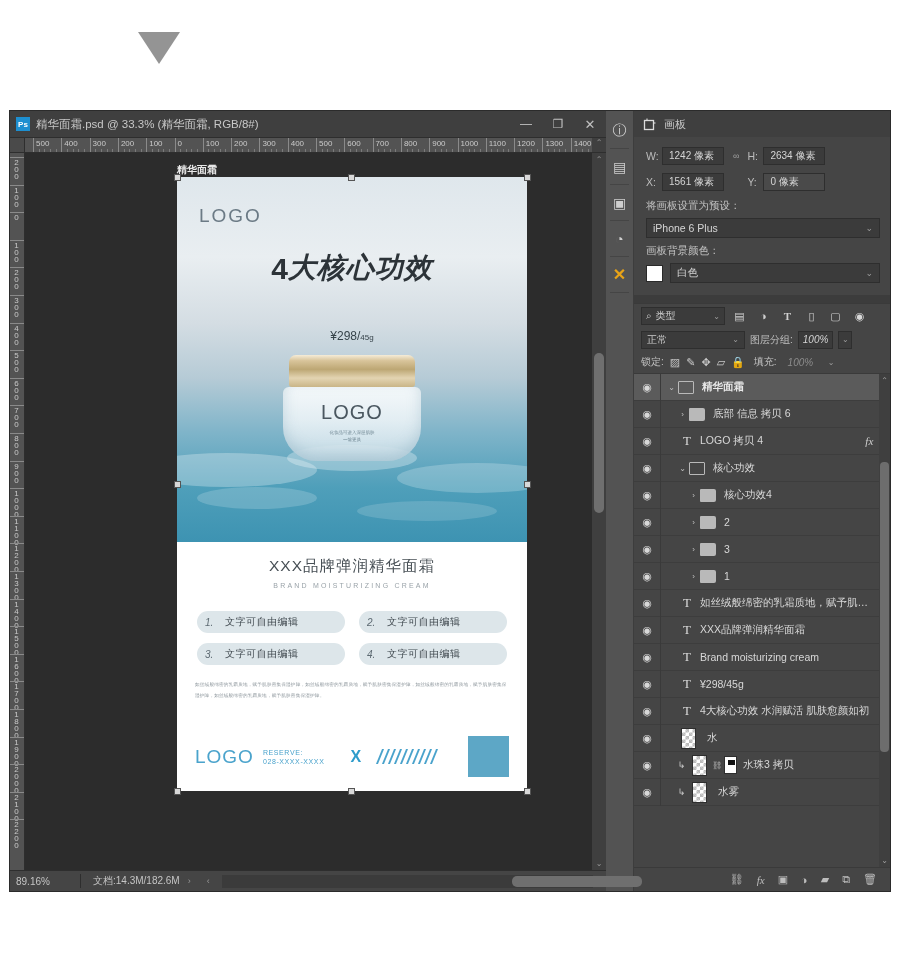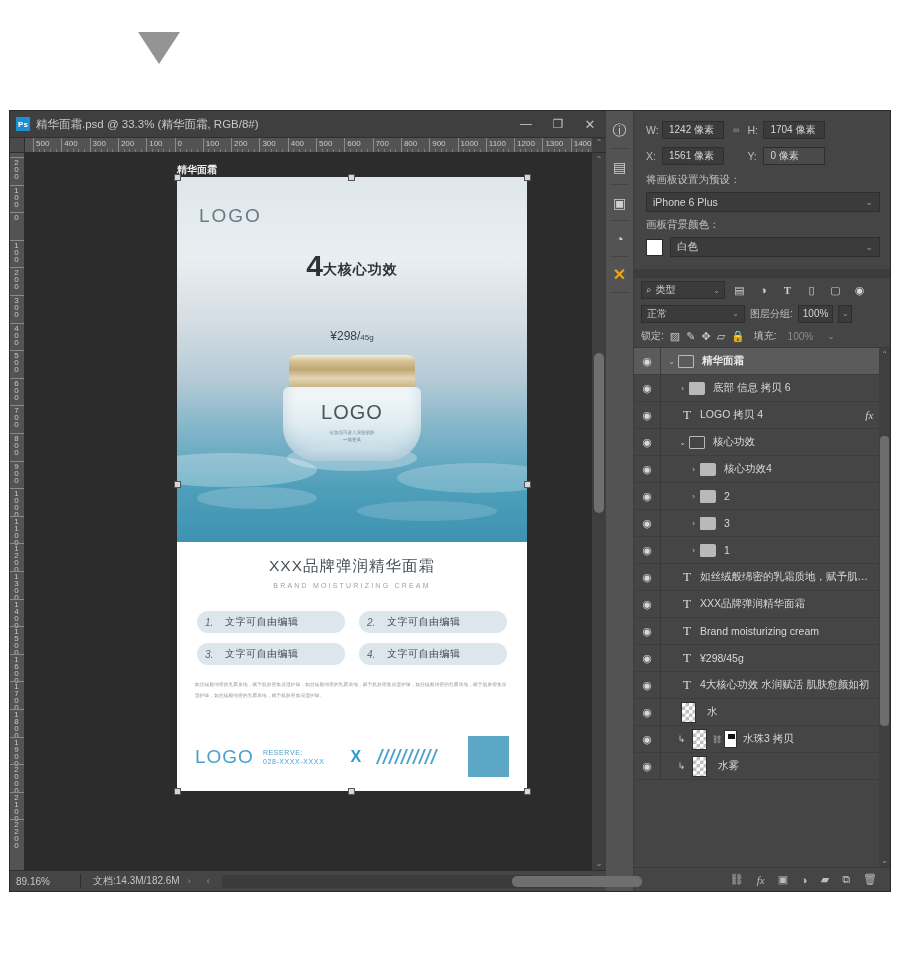--- a/index.html
+++ b/index.html
@@ -82,21 +82,21 @@
   .sel-handle { position: absolute; width: 7px; height: 7px; background: #d8d8d8; border: 1px solid #555; }
 
   
   .poster-hero {
     position: relative; height: 365px;
     background: linear-gradient(180deg,#dfe7ec 0%,#e9eef1 22%,#d4dde3 40%,#b6cbd6 55%,#7fb4c9 70%,#4f9fba 85%,#3d93b2 100%);
   }
   .poster-logo { position: absolute; left: 22px; top: 28px; font-size: 19px; color: #6b7a85; letter-spacing: 2px; }
   .hero-title { position: absolute; top: 72px; width: 100%; text-align: center; color: #2c3338; }
   .hero-title .big { font-size: 30px; font-weight: bold; vertical-align: -2px; }
-  .hero-title .ch { font-size: 14px; font-weight: bold; letter-spacing: 1px; }
+  .hero-title .ch { font-size: 28px; font-weight: bold; letter-spacing: 1px; font-style: italic; }
   .hero-sub { position: absolute; top: 110px; width: 100%; text-align: center; font-size: 13.5px; color: #2f3b42; letter-spacing: 1px; }
   .hero-price { position: absolute; top: 152px; width: 100%; text-align: center; font-size: 12px; color: #36434a; }
   .hero-price .unit { font-size: 8px; }
 
   
   .jar { position: absolute; left: 50%; top: 178px; transform: translateX(-50%); width: 138px; }
   .jar-lid {
     height: 32px; width: 126px; margin: 0 auto;
     background: linear-gradient(180deg,#f5ecd8 0%,#d8c49a 18%,#bda774 45%,#e3d4b2 72%,#c9b587 100%);
     border-radius: 7px 7px 3px 3px;
@@ -187,21 +187,21 @@
     background: #3b3b3b; border: 1px solid #2e2e2e; height: 18px; width: 84px;
     display: flex; align-items: center; padding: 0 4px; color: #ccc; font-size: 10px; gap: 4px;
   }
   .filter-sel .chev { margin-left: auto; color: #9e9e9e; font-size: 8px; }
   .fico { width: 19px; text-align: center; color: #cfcfcf; font-size: 11px; }
 
   .blend-row { height: 23px; display: flex; align-items: center; padding: 0 7px; gap: 5px; }
   .blend-sel { background: #3b3b3b; border: 1px solid #2e2e2e; height: 18px; width: 104px; display: flex; align-items: center; padding: 0 5px; color: #ccc; font-size: 10px; }
   .blend-sel .chev { margin-left: auto; color: #9e9e9e; font-size: 8px; }
   .lbl-sm { color: #c2c2c2; font-size: 10px; }
-  .val-box { background: #3b3b3b; border: 1px solid #2e2e2e; height: 18px; padding: 0 4px; color: #d5d5d5; font-size: 10px; display: flex; align-items: center; }
+  .val-box { background: #3b3b3b; border: 1px solid #2e2e2e; height: 18px; padding: 0 4px; color: #d5d5d5; font-size: 10px; display: flex; align-items: center; font-style: italic; }
   .mini-chev { width: 14px; height: 18px; background: #3b3b3b; border: 1px solid #2e2e2e; display: flex; align-items: center; justify-content: center; color: #9e9e9e; font-size: 8px; }
 
   .lock-row { height: 23px; display: flex; align-items: center; padding: 0 7px; gap: 6px; border-bottom: 1px solid #3a3a3a; }
   .lock-ico { color: #c8c8c8; font-size: 11px; }
 
   .layer-list { flex: 1; overflow: hidden; position: relative; }
   .lrow { height: 27px; display: flex; align-items: center; border-bottom: 1px solid #3d3d3d; background: #454545; }
   .lrow.selected { background: #5b5b5b; }
   .eye { width: 26px; text-align: center; color: #d8d8d8; font-size: 11px; }
   .lsep { width: 1px; height: 27px; background: #3a3a3a; }
@@ -557,27 +557,35 @@
         <div class="rail-sep"></div>
         <div class="rail-icon" style="color: rgb(207, 207, 207); font-size: 14px;">◔</div>
         <div class="rail-sep"></div>
         <div class="rail-icon" style="color: rgb(232, 163, 23); font-size: 16px; font-weight: bold;">✕</div>
         <div class="rail-sep"></div>
       </div>
 
     <div class="panels">
 
       <div class="prop-panel">
+        <div class="prop-head">
+          <svg width="13" height="13" viewBox="0 0 13 13">
+            <rect x="1.5" y="2.5" width="9" height="9" fill="none" stroke="#dcdcdc" stroke-width="1.3"></rect>
+            <line x1="4" y1="0.5" x2="4" y2="2.5" stroke="#dcdcdc" stroke-width="1.1"></line>
+            <line x1="10.5" y1="5" x2="12.5" y2="5" stroke="#dcdcdc" stroke-width="1.1"></line>
+          </svg>
+          <span class="ttl">画板</span>
+        </div>
         <div class="prop-body">
           <div class="fld-row">
             <span class="fld-lab">W:</span>
             <span class="fld-in">1242 像素</span>
             <span class="link-ico">∞</span>
             <span class="fld-lab">H:</span>
-            <span class="fld-in">1704 像素</span>
+            <span class="fld-in">2634 像素</span>
           </div>
           <div class="fld-row">
             <span class="fld-lab">X:</span>
             <span class="fld-in">1561 像素</span>
             <span class="link-ico" style="visibility:hidden">∞</span>
             <span class="fld-lab">Y:</span>
             <span class="fld-in" style="background:#4a4a4a;">0 像素</span>
           </div>
           <div class="prop-lab">将画板设置为预设：</div>
           <div class="sel-box">

